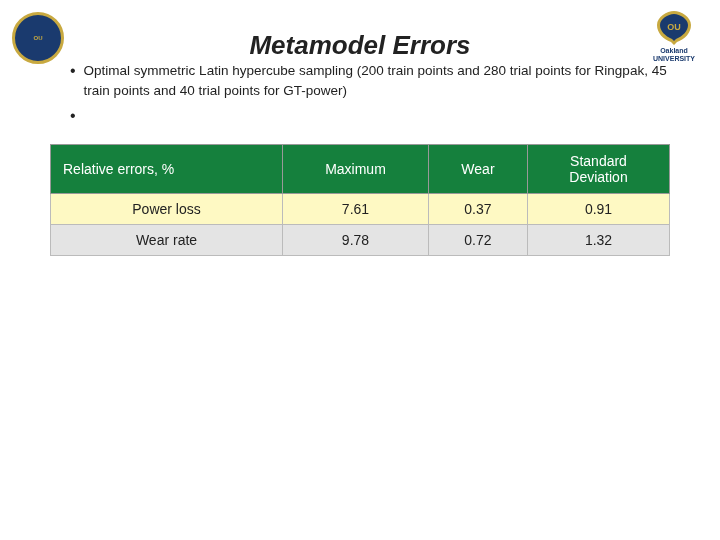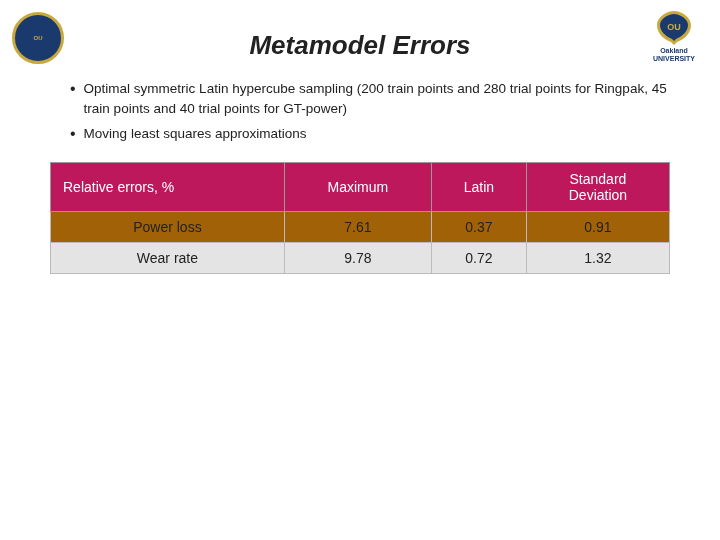--- a/index.html
+++ b/index.html
@@ -71,21 +71,20 @@
       line-height: 1.2;
     }
 
     
     .title {
       text-align: center;
       font-size: 26px;
       font-weight: bold;
       color: #222;
       margin-top: 10px;
-      margin-bottom: 18px;
       font-style: italic;
     }
 
     
     .bullets {
       margin-left: 30px;
       margin-bottom: 18px;
     }
 
     .bullet-item {
@@ -110,37 +109,37 @@
       margin: 0 10px;
     }
 
     table {
       width: 100%;
       border-collapse: collapse;
       font-size: 14px;
     }
 
     thead tr {
-      background: #be185d;
+      background: #15803d;
       color: #fff;
     }
 
     thead th {
       padding: 8px 12px;
       text-align: center;
       font-weight: normal;
       border: 1px solid #999;
     }
 
     thead th:first-child {
       text-align: left;
     }
 
     tbody tr {
-      background: #a16207;
+      background: #fef9c3;
     }
 
     tbody tr:nth-child(even) {
       background: #e4e4e4;
     }
 
     tbody td {
       padding: 7px 12px;
       text-align: center;
       border: 1px solid #bbb;
@@ -179,31 +178,30 @@
 
   <h1 class="title">Metamodel Errors</h1>
 
   <ul class="bullets">
     <li class="bullet-item">
       <span class="bullet-dot">•</span>
       <span>Optimal symmetric Latin hypercube sampling (200 train points and 280 trial points for Ringpak, 45 train points and 40 trial points for GT-power)</span>
     </li>
     <li class="bullet-item">
       <span class="bullet-dot">•</span>
-      <span>Moving least squares approximations</span>
     </li>
   </ul>
 
   <div class="table-wrap">
     <table>
       <thead>
         <tr>
           <th>Relative errors, %</th>
           <th>Maximum</th>
-          <th>Latin</th>
+          <th>Wear</th>
           <th>Standard<br>Deviation</th>
         </tr>
       </thead>
       <tbody id="table-body">
       <tr>
             <td>Power loss</td>
             <td>7.61</td>
             <td>0.37</td>
             <td>0.91</td>
           </tr>

